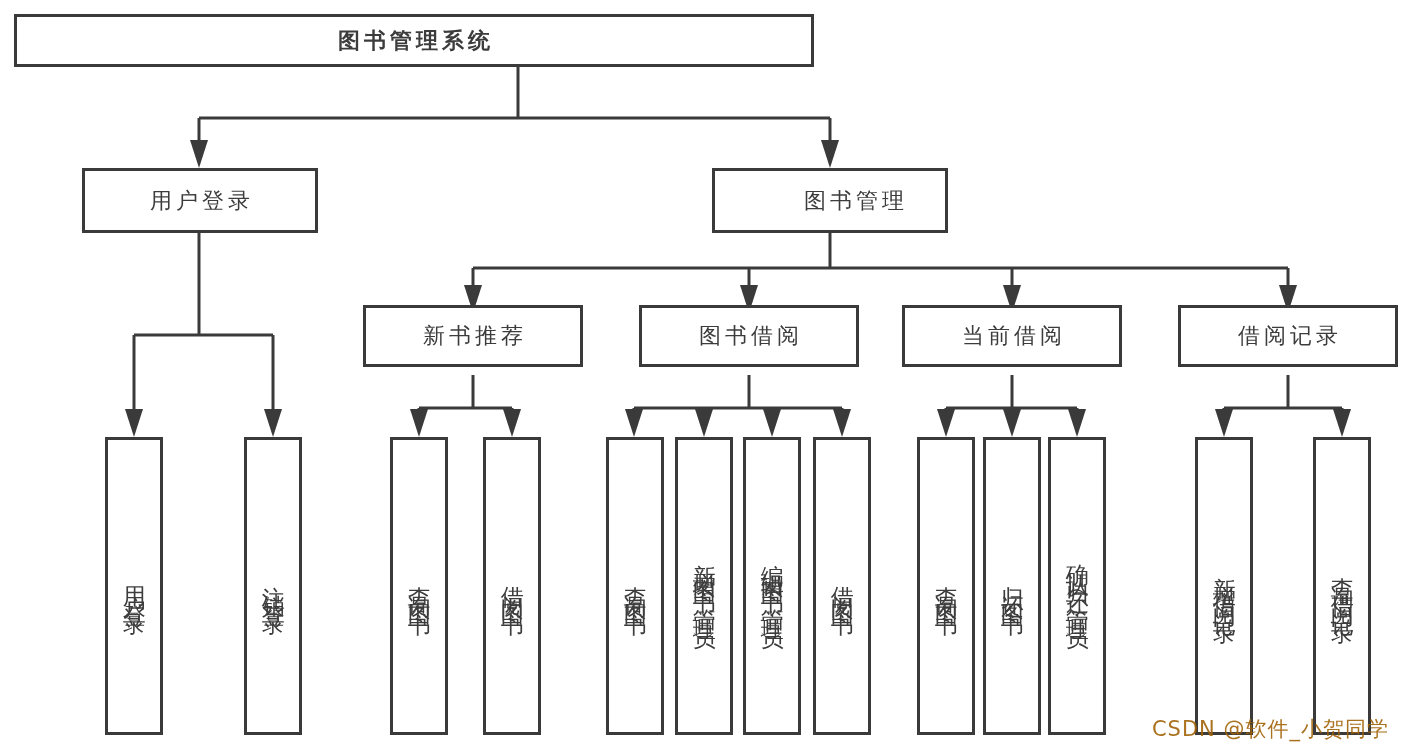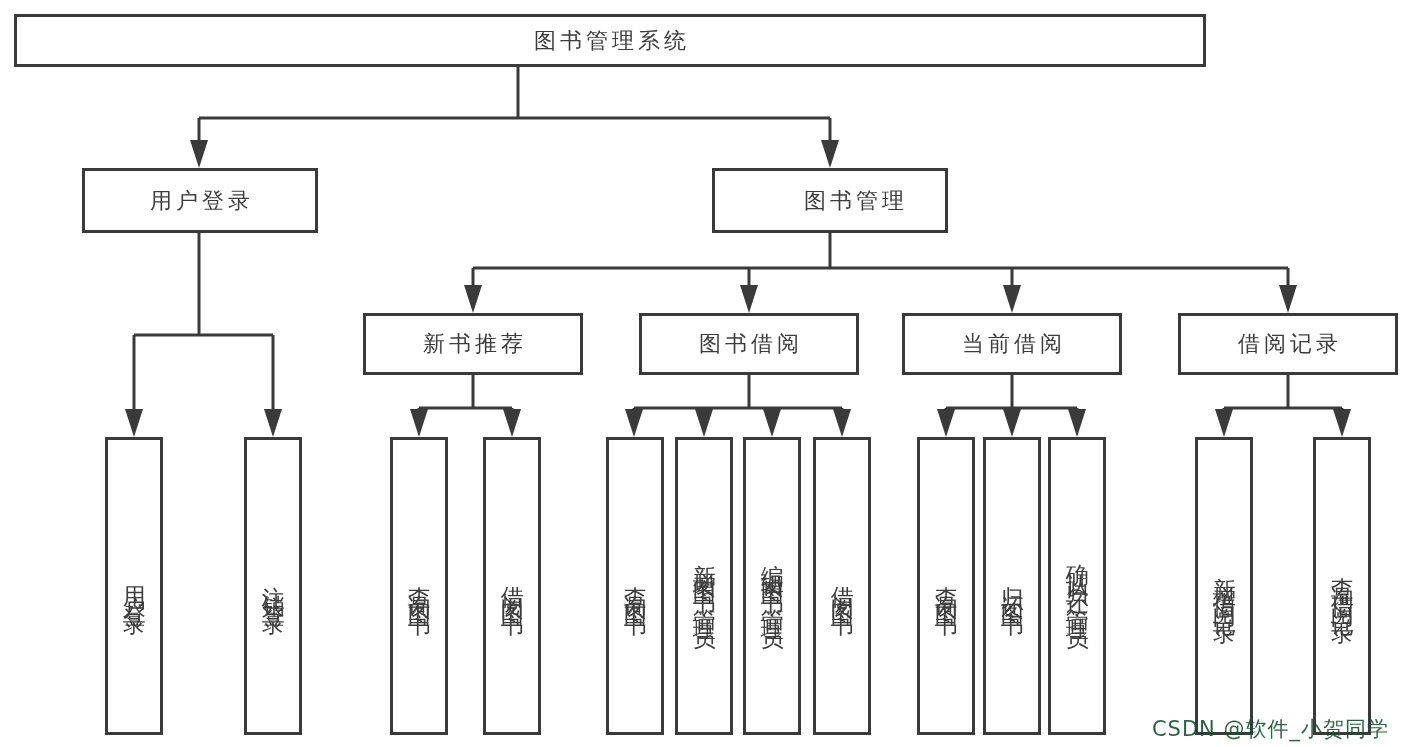--- a/index.html
+++ b/index.html
@@ -33,24 +33,24 @@
     text-indent: 4px; 
   }
   .leaf span {
     writing-mode: vertical-rl;
     font-size: 23px;
     letter-spacing: 9px;
     line-height: 1.1;
     white-space: nowrap;
   }
   
-  .root-box   { left: 14px;  top: 14px;  width: 1192px; height: 53px; }
+  .root-box   { left: 14px;  top: 14px;  width: 800px; height: 53px; font-weight: bold; }
   .l2-a       { left: 82px;  top: 168px; width: 236px;  height: 65px; }
   .l2-b       { left: 712px; top: 168px; width: 236px;  height: 65px; padding-left: 48px; }
-  .l3         { top: 313px; height: 62px; width: 220px; }
+  .l3         { top: 305px; height: 62px; width: 220px; }
   .l3-a { left: 363px; }
   .l3-b { left: 639px; }
   .l3-c { left: 902px; }
   .l3-d { left: 1178px; }
   .leaf       { top: 437px; width: 58px; height: 298px; }
   .leaf-1  { left: 105px; }
   .leaf-2  { left: 244px; }
   .leaf-3  { left: 390px; }
   .leaf-4  { left: 483px; }
   .leaf-5  { left: 606px; }
@@ -60,21 +60,21 @@
   .leaf-9  { left: 917px; }
   .leaf-10 { left: 983px; }
   .leaf-11 { left: 1048px; }
   .leaf-12 { left: 1195px; }
   .leaf-13 { left: 1313px; }
   .watermark {
     position: absolute;
     right: 16px;
     bottom: 4px;
     font-size: 21px;
-    color: #14532d;
+    color: #a16207;
     letter-spacing: 1px;
     opacity: 0.9;
     z-index: 10;
     white-space: nowrap;
   }
 </style>
 </head>
 <body>
 
 <div class="canvas">

